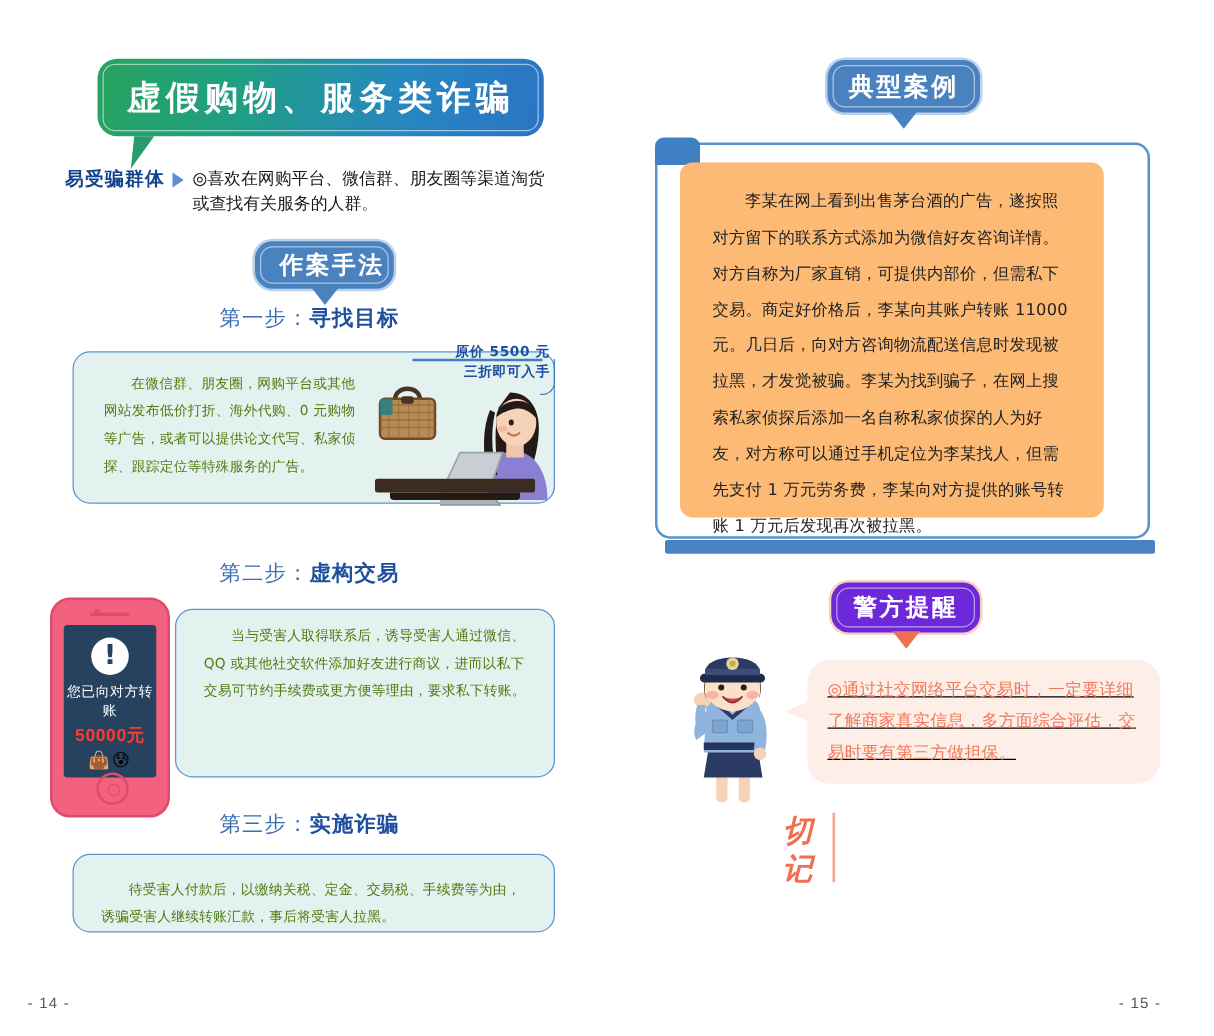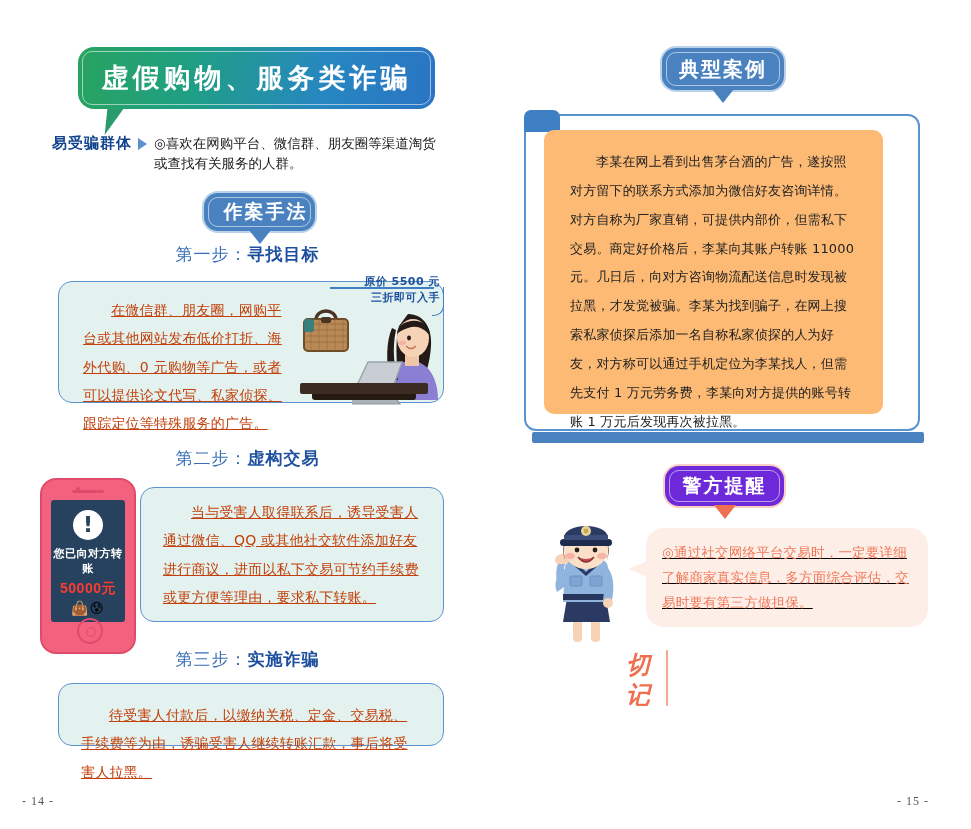--- a/index.html
+++ b/index.html
@@ -109,23 +109,22 @@
   .mint-box{
     position:absolute;
     background:#e4f2ef;
     border:1.4px solid #5b93cf;
     border-radius:14px;
     box-sizing:border-box;
   }
   .mint-box p{
     margin:0;
     font-family:"DejaVu Sans","Liberation Sans",sans-serif;
-    font-size:14px;color:#c2410c;line-height:2.02;text-indent:2em;
+    font-size:11px;color:#4d7c0f;line-height:2.02;text-indent:2em;
     letter-spacing:.2px;
-    text-decoration:underline;
   }
   #box-step1{left:58px;top:281px;width:386px;height:122px;}
   #box-step1 p{padding:14px 150px 0 24px;}
   #box-step2{left:140px;top:487px;width:304px;height:135px;}
   #box-step2 p{padding:10px 22px 0 22px;}
   #box-step3{left:58px;top:683px;width:386px;height:63px;}
   #box-step3 p{padding:17px 22px 0 22px;}
 
   
   #tag-price{
@@ -154,21 +153,21 @@
   #phone-cam{position:absolute;left:50%;margin-left:-12px;top:7px;width:4px;height:4px;background:#e04b6c;border-radius:50%;}
   #phone-screen{
     position:absolute;left:9px;top:20px;right:9px;height:122px;
     background:#26425e;border-radius:3px;overflow:hidden;text-align:center;
   }
   #phone-bang{
     margin:10px auto 0;width:30px;height:30px;border-radius:50%;background:#fff;
     color:#26425e;font-weight:bold;font-size:22px;line-height:30px;
     font-family:"DejaVu Sans","Liberation Sans",sans-serif;
   }
-  #phone-line1{color:#ffffff;font-weight:bold;font-size:11px;margin-top:6px;letter-spacing:.5px;}
+  #phone-line1{color:#ffffff;font-weight:normal;font-size:11px;margin-top:6px;letter-spacing:.5px;}
   #phone-line2{color:#ff3b30;font-weight:bold;font-size:14px;margin-top:4px;letter-spacing:.5px;}
   #phone-emoji{margin-top:2px;font-size:14px;letter-spacing:1px;}
   #phone-home{
     position:absolute;left:50%;margin-left:-11px;bottom:8px;width:22px;height:22px;
     border:2px solid #e04b6c;border-radius:50%;
   }
   #phone-home:after{content:"";position:absolute;left:50%;top:50%;margin:-4px 0 0 -4px;width:8px;height:8px;border:1.5px solid #e04b6c;border-radius:50%;}
 
   
   #case-frame{
@@ -220,21 +219,21 @@
   #remember-bar{width:2px;background:#f3a78e;margin:2px 12px 4px 8px;border-radius:1px;}
   #remember-text{
     font-family:"DejaVu Sans","Liberation Sans",sans-serif;
     font-size:14.5px;font-weight:bold;color:#ef7a3d;line-height:1.72;
     letter-spacing:.2px;width:242px;
   }
 
   
   .pagenum{
     position:absolute;bottom:20px;
-    font-family:Liberation Serif, serif;
+    font-family:Liberation Sans, sans-serif;
     font-size:12px;color:#555;letter-spacing:1px;
   }
   #page-left{left:22px;}
   #page-right{right:42px;}
 </style>
 </head>
 <body>
 
 <div class="page">
 

